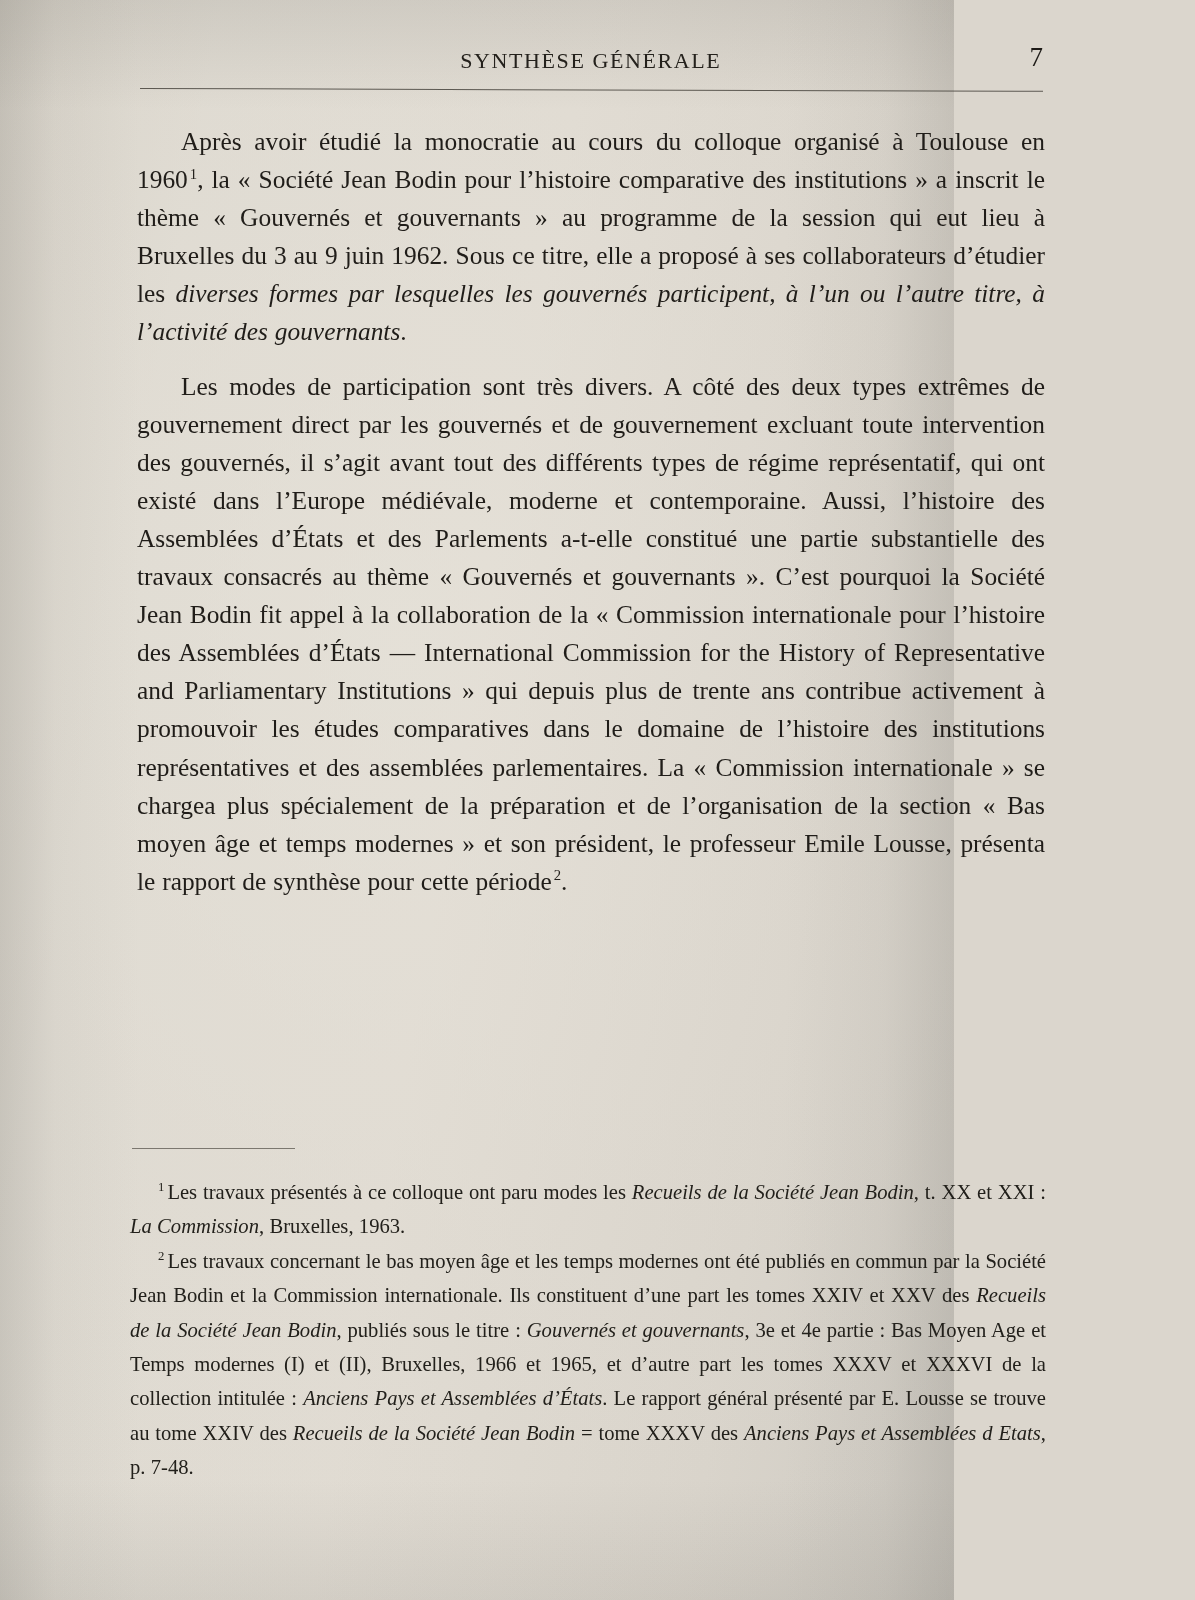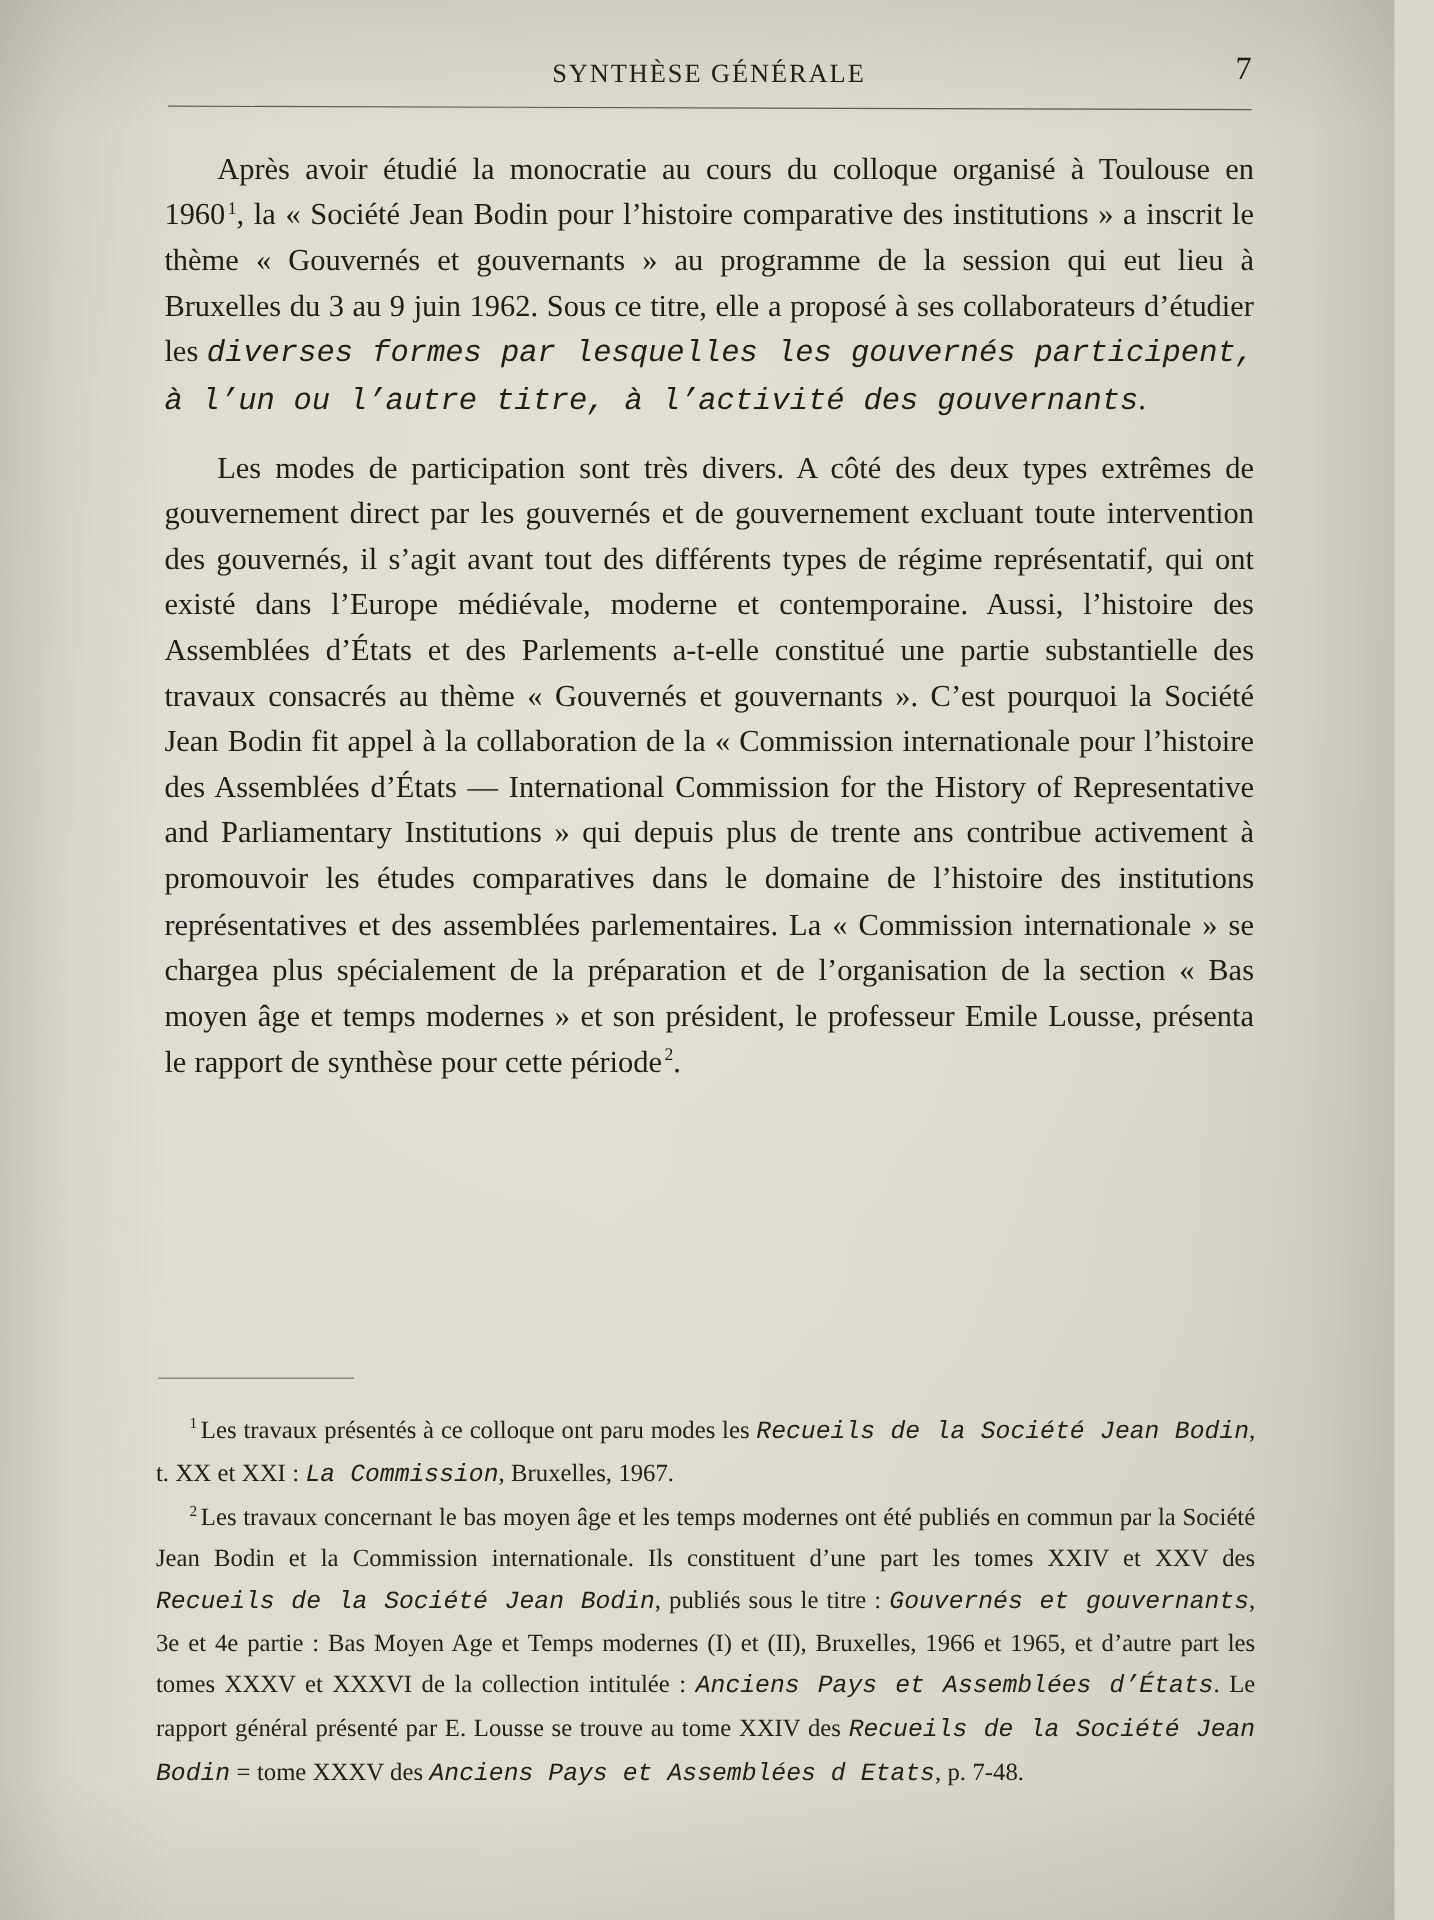--- a/index.html
+++ b/index.html
@@ -12,21 +12,21 @@
     height: 1600px;
     background: #dbd6cd;
     font-family: "Liberation Serif", "DejaVu Serif", serif;
     color: #1a1814;
     overflow: hidden;
   }
 
   
   .page {
     position: relative;
-    width: 1162px;
+    width: 954px;
     height: 1600px;
     background:
       radial-gradient(ellipse 115% 95% at 42% 40%,
         rgba(232,228,219,0.55) 0%,
         rgba(226,221,212,0.30) 42%,
         rgba(150,146,139,0.00) 72%),
       linear-gradient(100deg, #d6d1c7 0%, #dedad1 18%, #e0dbd2 48%, #d8d3ca 78%, #cdc9c1 100%);
   }
   .vignette {
     position: absolute;
@@ -87,21 +87,21 @@
   p.para {
     margin: 0;
     font-size: 25.4px;
     line-height: 38.1px;
     text-align: justify;
     text-indent: 44px;
     color: #201d19;
     word-spacing: 0.5px;
   }
   p.para + p.para { margin-top: 16px; }
-  .it { font-style: italic; font-family: Liberation Mono, monospace; }
+  .it { font-style: italic; }
   sup.fn {
     font-size: 0.58em;
     vertical-align: super;
     line-height: 0;
     padding-left: 2px;
   }
 
   
   .footnotes {
     position: absolute;
@@ -146,17 +146,17 @@
     <div class="rh-rule"></div>
   </div>
 
   <div class="body-block">
       <p class="para"><span>Après avoir étudié la monocratie au cours du colloque organisé à Toulouse en 1960</span><sup class="fn">1</sup><span>, la « Société Jean Bodin pour l’histoire comparative des institutions » a inscrit le thème « Gouvernés et gouvernants » au programme de la session qui eut lieu à Bruxelles du 3 au 9 juin 1962. Sous ce titre, elle a proposé à ses collaborateurs d’étudier les </span><span class="it">diverses formes par lesquelles les gouvernés participent, à l’un ou l’autre titre, à l’activité des gouvernants</span><span>.</span></p>
       <p class="para"><span>Les modes de participation sont très divers. A côté des deux types extrêmes de gouvernement direct par les gouvernés et de gouvernement excluant toute intervention des gouvernés, il s’agit avant tout des différents types de régime représentatif, qui ont existé dans l’Europe médiévale, moderne et contemporaine. Aussi, l’histoire des Assemblées d’États et des Parlements a-t-elle constitué une partie substantielle des travaux consacrés au thème « Gouvernés et gouvernants ». C’est pourquoi la Société Jean Bodin fit appel à la collaboration de la « Commission internationale pour l’histoire des Assemblées d’États — International Commission for the History of Representative and Parliamentary Institutions » qui depuis plus de trente ans contribue activement à promouvoir les études comparatives dans le domaine de l’histoire des institutions représentatives et des assemblées parlementaires. La « Commission internationale » se chargea plus spécialement de la préparation et de l’organisation de la section « Bas moyen âge et temps modernes » et son président, le professeur Emile Lousse, présenta le rapport de synthèse pour cette période</span><sup class="fn">2</sup><span>.</span></p>
     </div>
 
   <div class="footnotes">
     <div class="fn-rule"></div>
-  <p class="note"><sup class="fn">1</sup><span>Les travaux présentés à ce colloque ont paru modes les </span><span class="it">Recueils de la Société Jean Bodin</span><span>, t. XX et XXI : </span><span class="it">La Commission</span><span>, Bruxelles, 1967.</span></p>
+  <p class="note"><sup class="fn">1</sup><span>Les travaux présentés à ce colloque ont paru modes les </span><span class="it">Recueils de la Société Jean Bodin</span><span>, t. XX et XXI : </span><span class="it">La Commission</span><span>, Bruxelles, 1963.</span></p>
       <p class="note"><sup class="fn">2</sup><span>Les travaux concernant le bas moyen âge et les temps modernes ont été publiés en commun par la Société Jean Bodin et la Commission internationale. Ils constituent d’une part les tomes XXIV et XXV des </span><span class="it">Recueils de la Société Jean Bodin</span><span>, publiés sous le titre : </span><span class="it">Gouvernés et gouvernants</span><span>, 3e et 4e partie : Bas Moyen Age et Temps modernes (I) et (II), Bruxelles, 1966 et 1965, et d’autre part les tomes XXXV et XXXVI de la collection intitulée : </span><span class="it">Anciens Pays et Assemblées d’États</span><span>. Le rapport général présenté par E. Lousse se trouve au tome XXIV des </span><span class="it">Recueils de la Société Jean Bodin</span><span> = tome XXXV des </span><span class="it">Anciens Pays et Assemblées d Etats</span><span>, p. 7-48.</span></p>
     </div>
 
 </div>
 
 </body></html>

